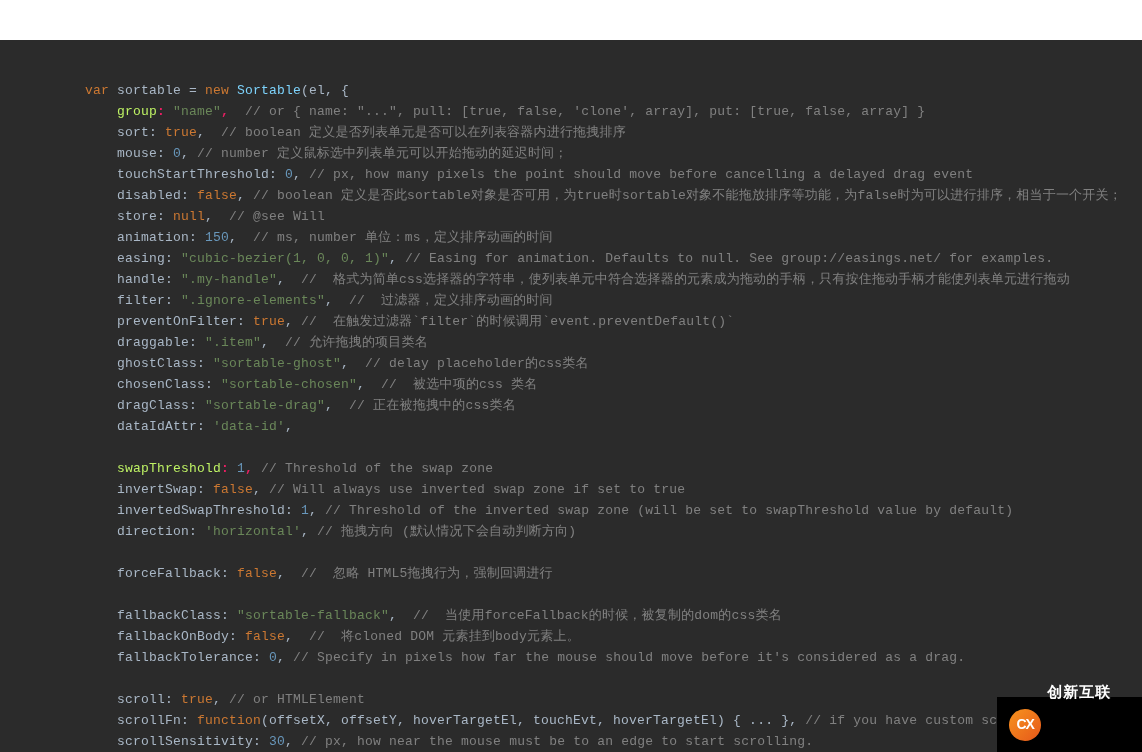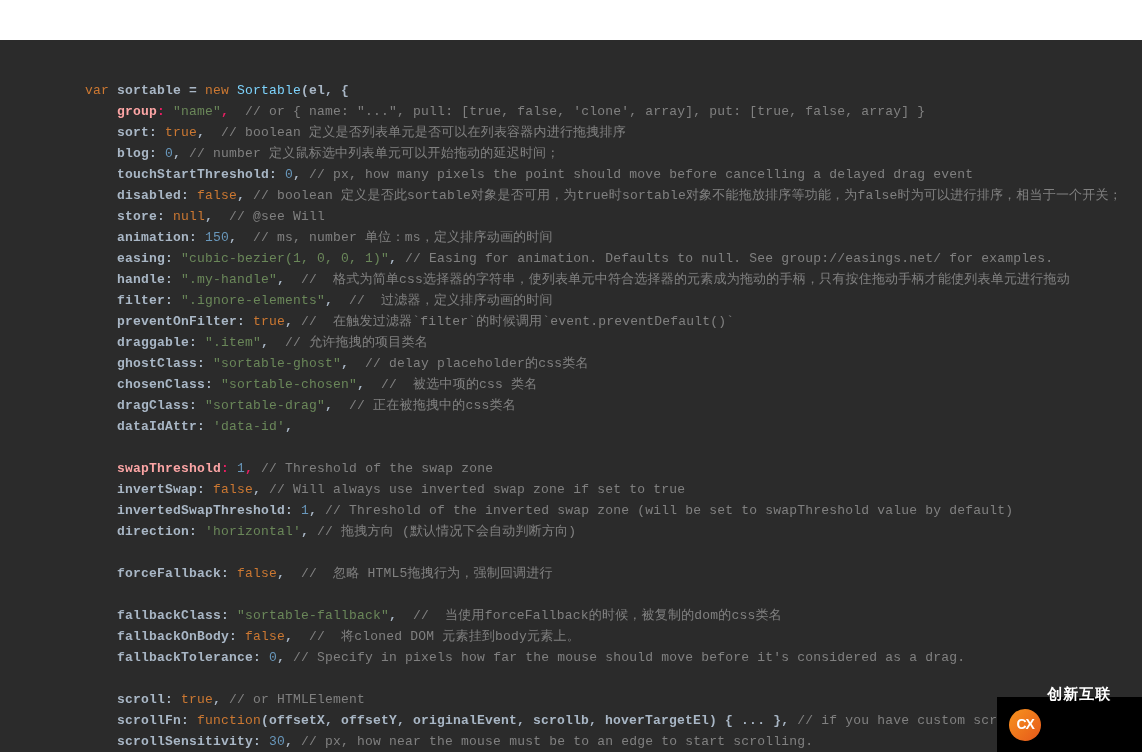--- a/index.html
+++ b/index.html
@@ -21,27 +21,27 @@
     box-sizing: border-box;
     width: 1142px;
     height: 712px;
     overflow: hidden;
     position: relative;
     white-space: pre;
     letter-spacing: 0.2px;
   }
   .kw { color: #cc7832; }
   .fn { color: #7dd3fc; }
-  .prop-pink2 { color: #fca5a5; font-weight: bold; margin-top: 36px; }
+  .prop-pink2 { color: #bef264; font-weight: normal; margin-top: 36px; }
   .punct-pink { color: #e91e63; font-weight: bold; }
   .str { color: #6a8759; }
   .num { color: #6897bb; }
   .bool { color: #cc7832; font-family: Liberation Mono, monospace; }
   .comment { color: #808080; }
-  .ident { color: #a9b7c6; font-weight: bold; }
+  .ident { color: #a9b7c6; }
   .watermark-blog {
     position: absolute;
     right: 6px;
     bottom: 6px;
     color: #5c6370;
     font-size: 12px;
     font-family: Arial, sans-serif;
     letter-spacing: 0.3px;
   }
   .logo-box {
@@ -65,41 +65,41 @@
     align-items: center;
     justify-content: center;
     color: #fff;
     font-family: Arial, sans-serif;
     font-weight: bold;
     font-size: 14px;
     letter-spacing: -1px;
   }
   .logo-text {
     color: #fff;
-    font-family: Liberation Sans, sans-serif;
+    font-family: Liberation Mono, monospace;
     font-size: 15px;
     font-weight: bold;
     letter-spacing: 1px;
   }
   .logo-sub {
     color: #888;
     font-size: 7px;
     font-family: Arial, sans-serif;
     letter-spacing: 0.5px;
   }
 </style>
 </head>
 <body>
 
 <div class="top-white"></div>
 
 <div class="code-block"><span class="kw">var</span><span class="ident"> sortable = </span><span class="kw">new</span><span class="fn"> Sortable</span><span class="ident">(el, {</span>
     <span class="prop-pink2">group</span><span class="punct-pink">: </span><span class="str">"name"</span><span class="punct-pink">,</span>  <span class="comment">// or { name: "...", pull: [true, false, 'clone', array], put: [true, false, array] }</span>
     <span class="ident">sort: </span><span class="bool">true</span><span class="ident">,</span>  <span class="comment">// boolean 定义是否列表单元是否可以在列表容器内进行拖拽排序</span>
-    <span class="ident">blog: </span><span class="num">0</span><span class="ident">,</span> <span class="comment">// number 定义鼠标选中列表单元可以开始拖动的延迟时间；</span>
+    <span class="ident">mouse: </span><span class="num">0</span><span class="ident">,</span> <span class="comment">// number 定义鼠标选中列表单元可以开始拖动的延迟时间；</span>
     <span class="ident">touchStartThreshold: </span><span class="num">0</span><span class="ident">,</span> <span class="comment">// px, how many pixels the point should move before cancelling a delayed drag event</span>
     <span class="ident">disabled: </span><span class="bool">false</span><span class="ident">,</span> <span class="comment">// boolean 定义是否此sortable对象是否可用，为true时sortable对象不能拖放排序等功能，为false时为可以进行排序，相当于一个开关；</span>
     <span class="ident">store: </span><span class="bool">null</span><span class="ident">,</span>  <span class="comment">// @see Will</span>
     <span class="ident">animation: </span><span class="num">150</span><span class="ident">,</span>  <span class="comment">// ms, number 单位：ms，定义排序动画的时间</span>
     <span class="ident">easing: </span><span class="str">"cubic-bezier(1, 0, 0, 1)"</span><span class="ident">,</span> <span class="comment">// Easing for animation. Defaults to null. See group://easings.net/ for examples.</span>
     <span class="ident">handle: </span><span class="str">".my-handle"</span><span class="ident">,</span>  <span class="comment">//  格式为简单css选择器的字符串，使列表单元中符合选择器的元素成为拖动的手柄，只有按住拖动手柄才能使列表单元进行拖动</span>
     <span class="ident">filter: </span><span class="str">".ignore-elements"</span><span class="ident">,</span>  <span class="comment">//  过滤器，定义排序动画的时间</span>
     <span class="ident">preventOnFilter: </span><span class="bool">true</span><span class="ident">,</span> <span class="comment">//  在触发过滤器`filter`的时候调用`event.preventDefault()`</span>
     <span class="ident">draggable: </span><span class="str">".item"</span><span class="ident">,</span>  <span class="comment">// 允许拖拽的项目类名</span>
     <span class="ident">ghostClass: </span><span class="str">"sortable-ghost"</span><span class="ident">,</span>  <span class="comment">// delay placeholder的css类名</span>
@@ -112,21 +112,21 @@
     <span class="ident">invertedSwapThreshold: </span><span class="num">1</span><span class="ident">,</span> <span class="comment">// Threshold of the inverted swap zone (will be set to swapThreshold value by default)</span>
     <span class="ident">direction: </span><span class="str">'horizontal'</span><span class="ident">,</span> <span class="comment">// 拖拽方向 (默认情况下会自动判断方向)</span>
 
     <span class="ident">forceFallback: </span><span class="bool">false</span><span class="ident">,</span>  <span class="comment">//  忽略 HTML5拖拽行为，强制回调进行</span>
 
     <span class="ident">fallbackClass: </span><span class="str">"sortable-fallback"</span><span class="ident">,</span>  <span class="comment">//  当使用forceFallback的时候，被复制的dom的css类名</span>
     <span class="ident">fallbackOnBody: </span><span class="bool">false</span><span class="ident">,</span>  <span class="comment">//  将cloned DOM 元素挂到body元素上。</span>
     <span class="ident">fallbackTolerance: </span><span class="num">0</span><span class="ident">,</span> <span class="comment">// Specify in pixels how far the mouse should move before it's considered as a drag.</span>
 
     <span class="ident">scroll: </span><span class="bool">true</span><span class="ident">,</span> <span class="comment">// or HTMLElement</span>
-    <span class="ident">scrollFn: </span><span class="kw">function</span><span class="ident">(offsetX, offsetY, originalEvent, scrollb, hoverTargetEl) { ... }</span><span class="ident">,</span> <span class="comment">// if you have custom scrollb</span>
+    <span class="ident">scrollFn: </span><span class="kw">function</span><span class="ident">(offsetX, offsetY, hoverTargetEl, touchEvt, hoverTargetEl) { ... }</span><span class="ident">,</span> <span class="comment">// if you have custom scrollb</span>
     <span class="ident">scrollSensitivity: </span><span class="num">30</span><span class="ident">,</span> <span class="comment">// px, how near the mouse must be to an edge to start scrolling.</span>
     
 
   <div class="watermark-blog">https://blog.csdn.n</div>
 
   <div class="logo-box">
     <div class="logo-circle"><span>CX</span></div>
     <div>
       <div class="logo-text">创新互联</div>
       <div class="logo-sub">CHUANG XIN HU LIAN</div>

